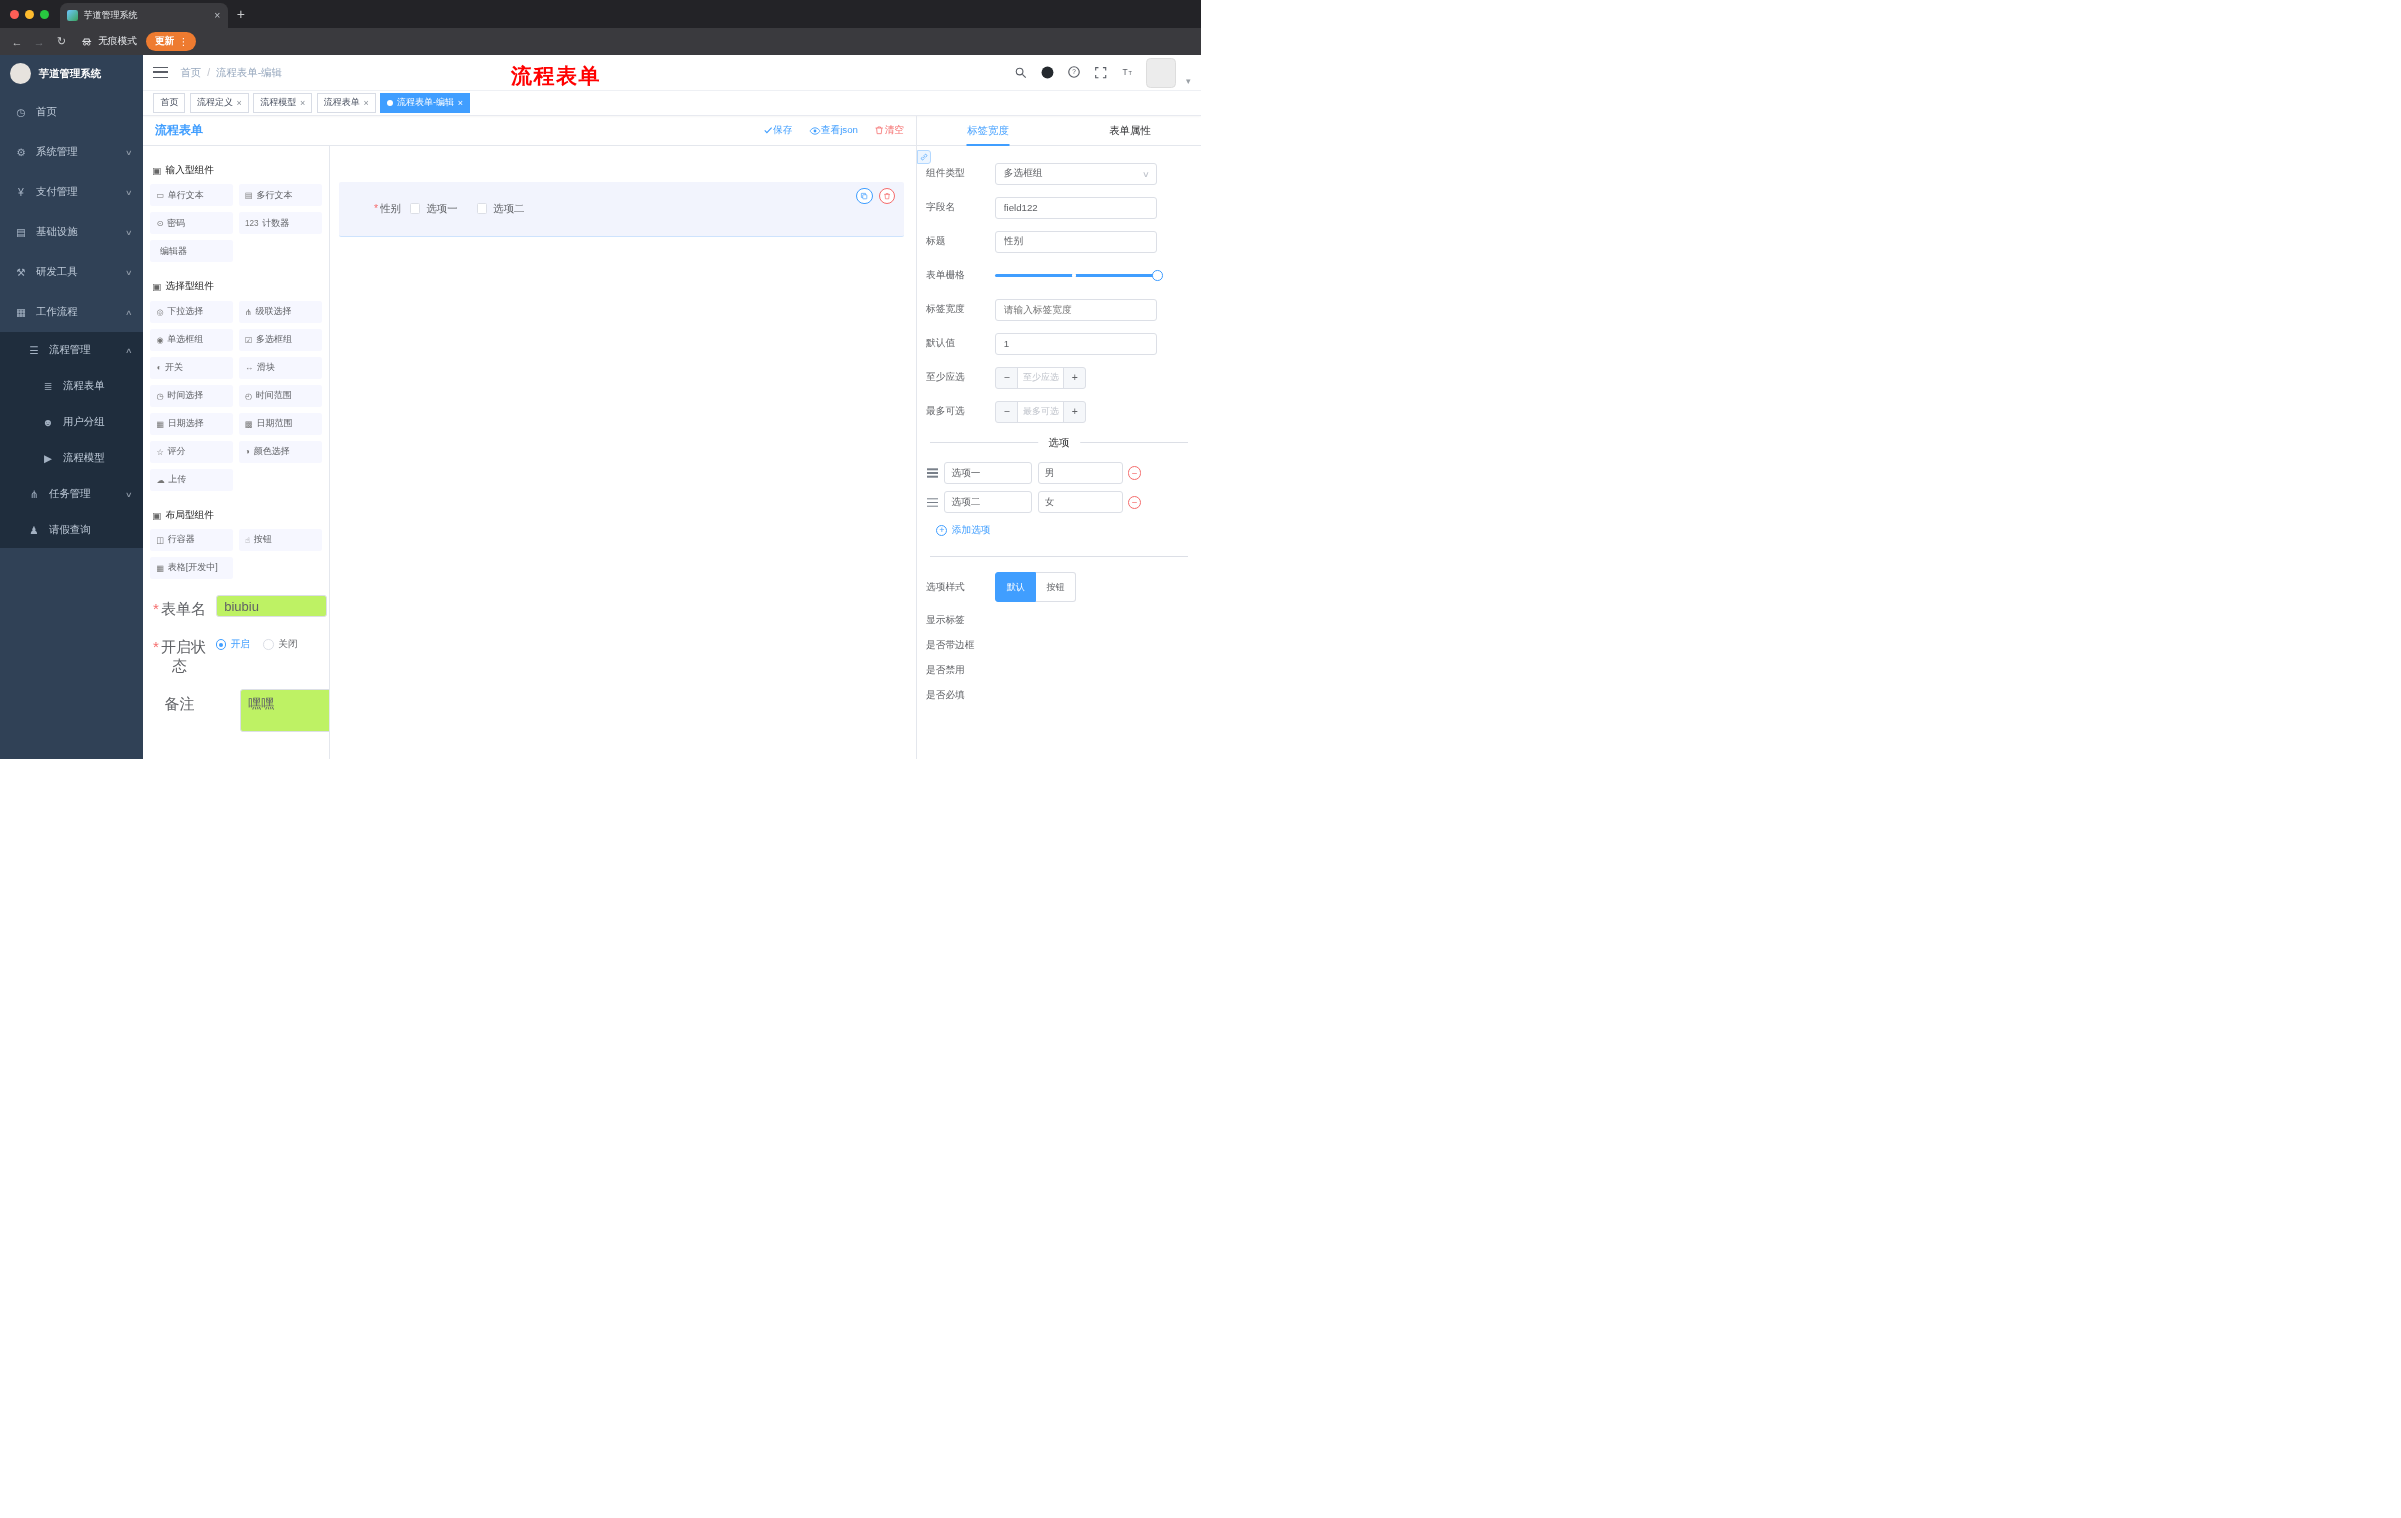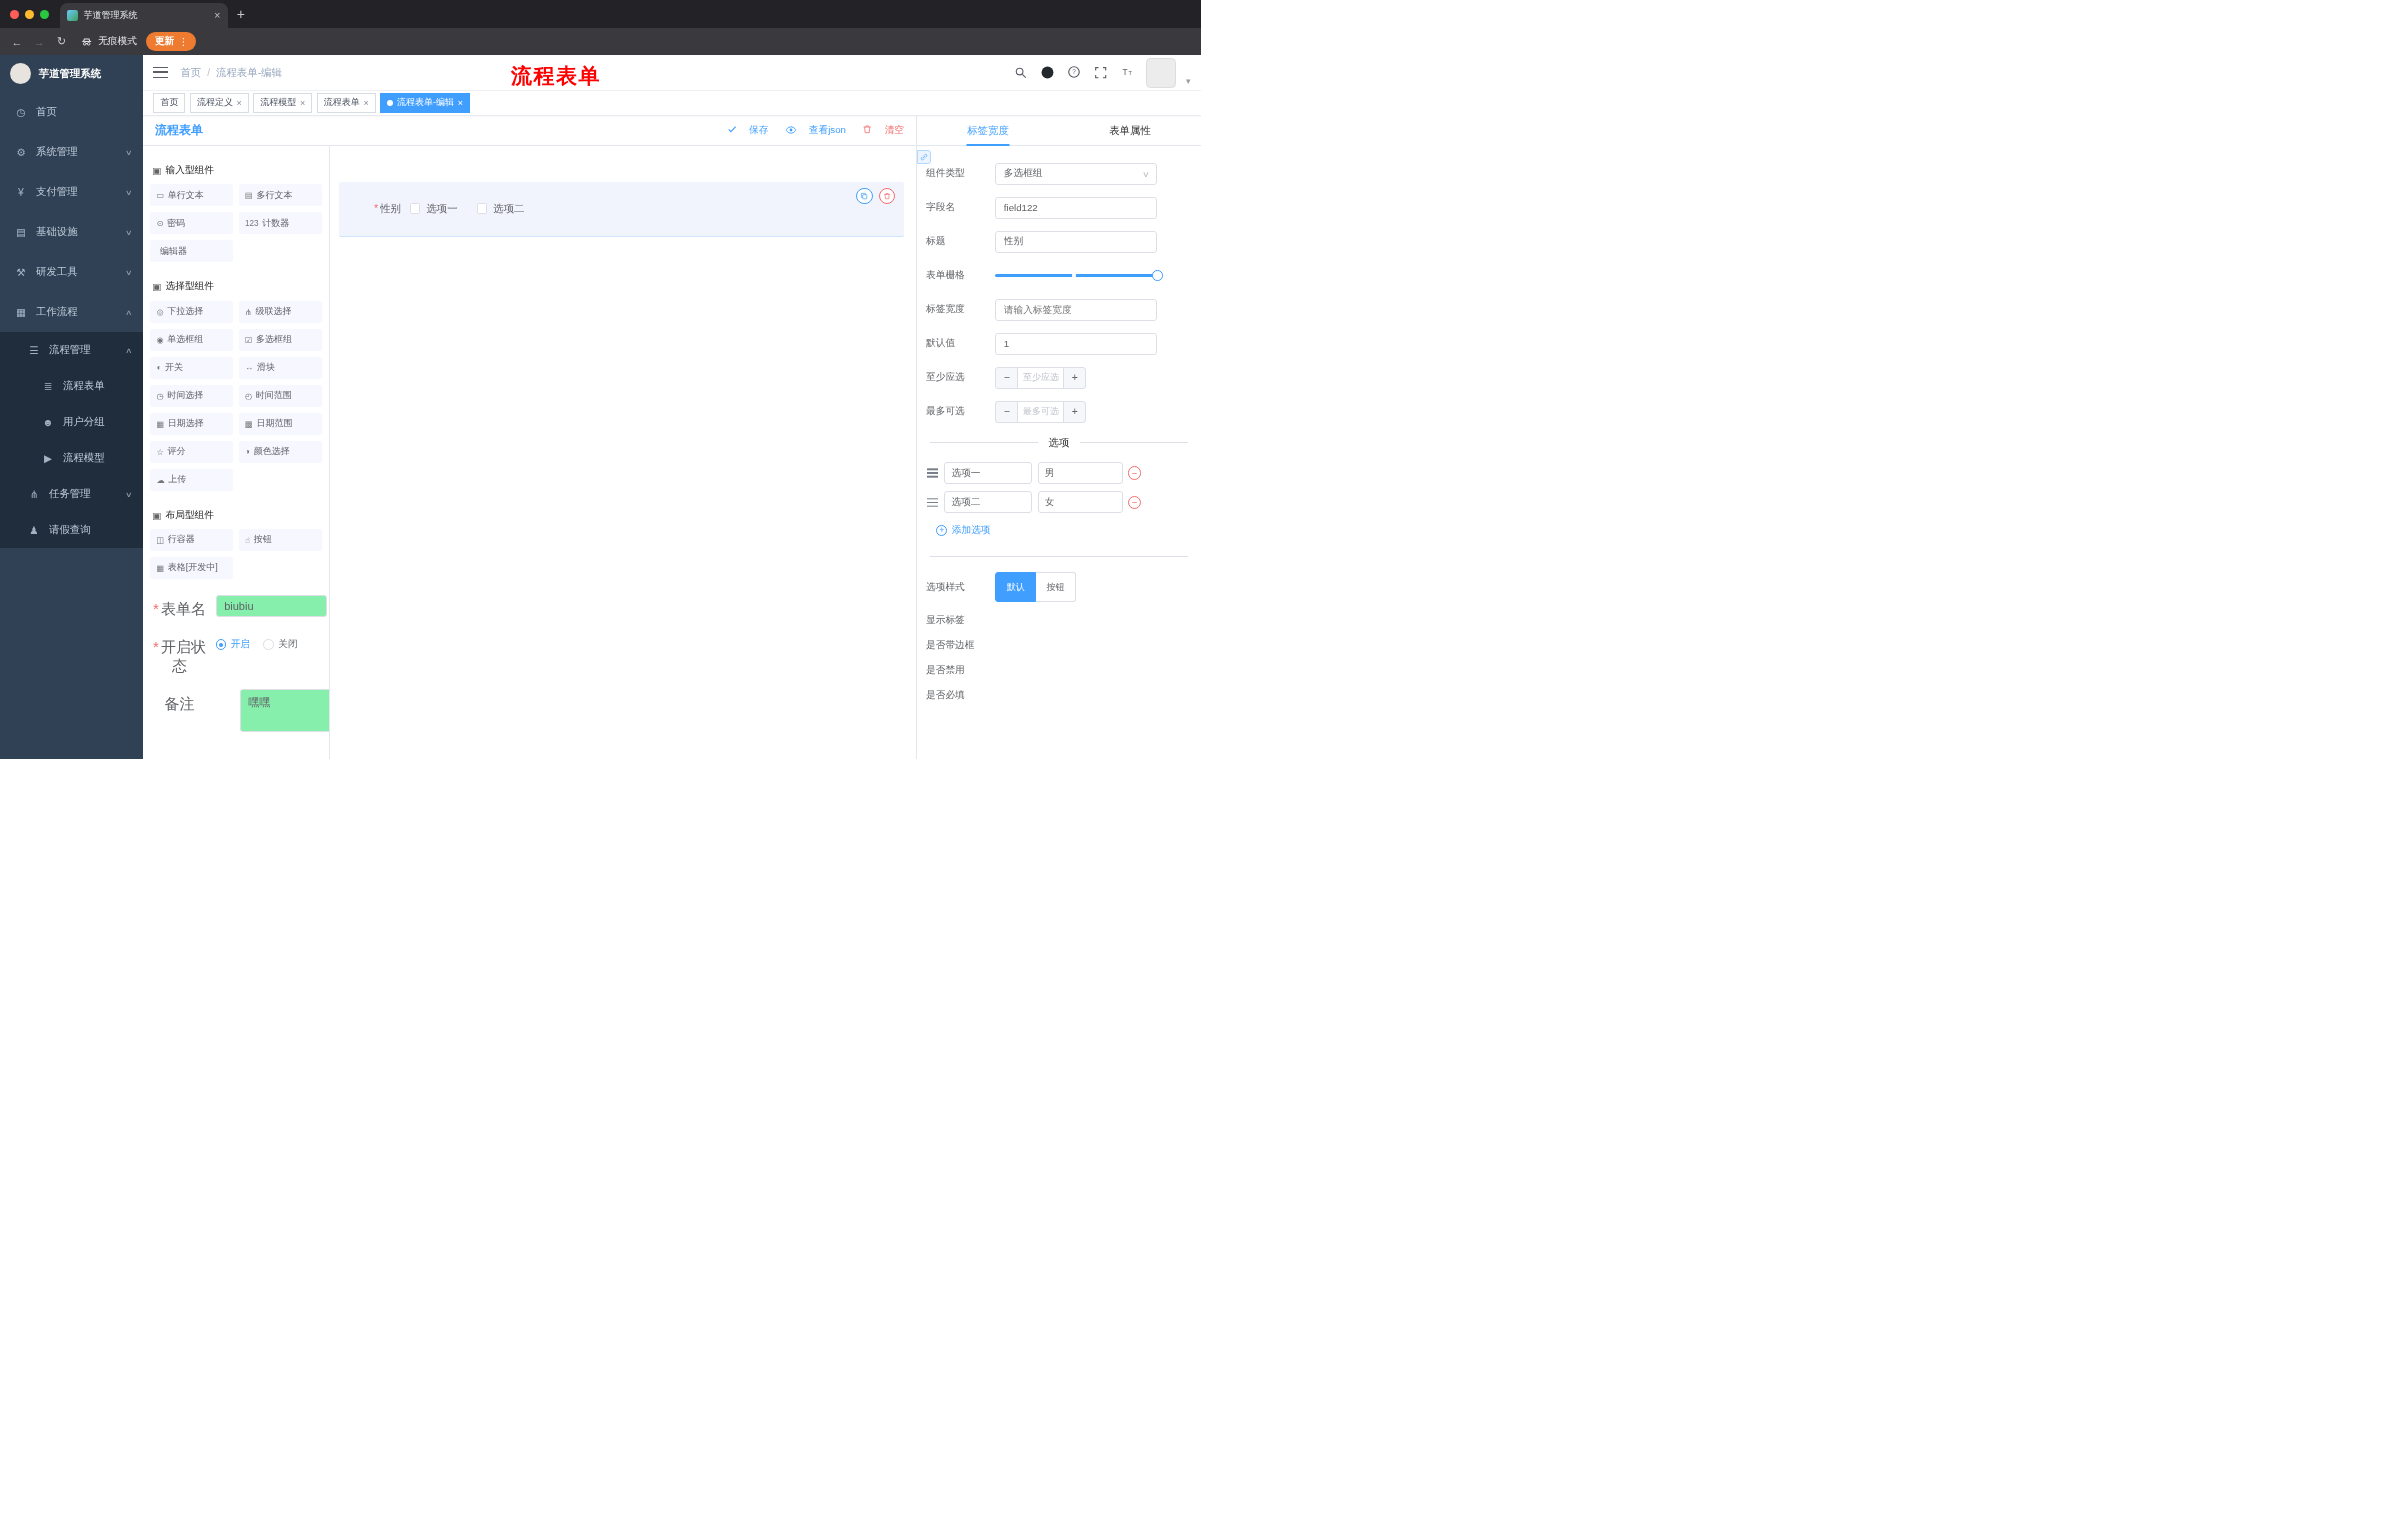--- a/index.html
+++ b/index.html
@@ -71,40 +71,40 @@
   .tag.active { background:#409eff; border-color:#409eff; color:#fff; }
   .tag.active .tag-x { color:#fff; }
   .tag-dot { width:6px; height:6px; border-radius:50%; background:#fff; }
 
   
   .designer { flex:1; display:flex; min-height:0; }
   .left-col { flex:1; display:flex; flex-direction:column; min-width:0; }
   .designer-header { height:30px; display:flex; align-items:center; padding:0 12px; border-bottom:0.7px solid #e4e7ed; flex:none; }
   .designer-title { color:#409eff; font-size:12px; font-weight:bold; }
   .dh-actions { margin-left:auto; display:flex; align-items:center; gap:16.3px; }
-  .dh-btn { display:flex; align-items:flex-start; gap:12px; font-size:9.7px; cursor:default; }
+  .dh-btn { display:flex; align-items:center; gap:0; font-size:9.7px; cursor:default; }
   .dh-btn.blue { color:#409eff; } .dh-btn.red { color:#f56c6c; }
 
   .work-row { flex:1; display:flex; min-height:0; }
 
   
   .palette { width:187px; border-right:0.7px solid #e4e7ed; padding:10.4px 7.4px 0 7.4px; overflow:hidden; flex:none; }
   .psec-title { display:flex; align-items:center; gap:4.5px; color:#222; font-size:9.7px; margin:7.4px 0 7.4px 1.5px; }
   .psec-title .psec-ico { color:#666; font-size:9.7px; }
   .pgrid { display:flex; flex-wrap:wrap; gap:6px; }
   .pitem { width:calc(50% - 3px); height:22px; background:#f6f7ff; border-radius:2.2px; display:flex; align-items:center; gap:3.7px; padding:0 6px; font-size:9px; color:#606266; cursor:default; }
   .pitem .pico { color:#777; font-size:8.2px; flex:none; }
 
   
   .cfg { margin-top:16.3px; }
   .cfg-row { display:flex; margin-bottom:13.4px; align-items:flex-start; }
   .cfg-label { width:58px; text-align:center; font-size:15px; color:#606266; padding-top:5.2px; flex:none; }
   .req::before { content:"*"; color:#f56c6c; margin-right:2.2px; }
   .cfg-ctrl { margin-left:7.4px; }
-  .tinput { width:111px; height:22px; border:0.7px solid #dcdfe6; border-radius:3px; padding:0 7.4px; font-size:11px; color:#606266; outline:none; background:#86efac; }
+  .tinput { width:111px; height:22px; border:0.7px solid #dcdfe6; border-radius:3px; padding:0 7.4px; font-size:13px; color:#606266; outline:none; background:#bef264; }
   textarea.tinput { height:43px; padding:4.5px 7.4px; resize:none; font-family:inherit;margin-left:24px; }
   .radio-group { display:flex; align-items:center; gap:13.4px; padding-top:5.2px; }
   .radio { display:flex; align-items:center; gap:4.5px; font-size:9.7px; color:#606266; }
   .rdot { width:10.4px; height:10.4px; border-radius:50%; border:0.7px solid #dcdfe6; background:#fff; position:relative; }
   .radio.checked { color:#409eff; }
   .radio.checked .rdot { border-color:#409eff; }
   .radio.checked .rdot::after { content:""; position:absolute; left:2.2px; top:2.2px; width:4.5px; height:4.5px; border-radius:50%; background:#409eff; }
 
   
   .canvas { flex:1; padding:16.3px 12px 0 9px; min-width:0; background:#fff; }

